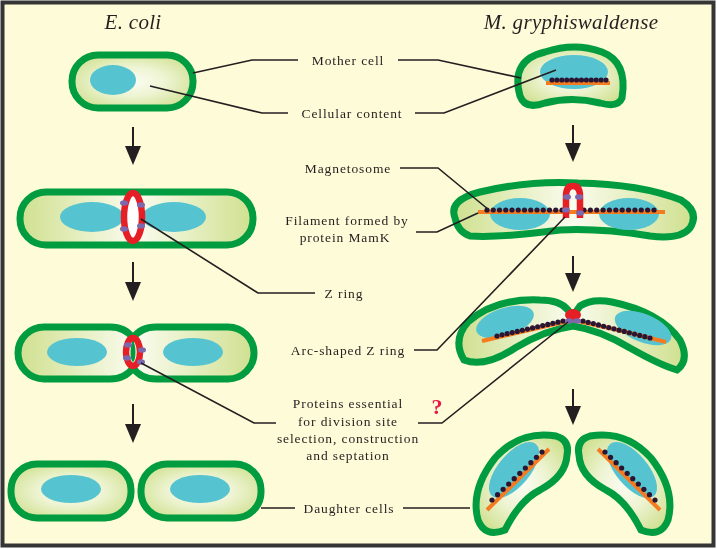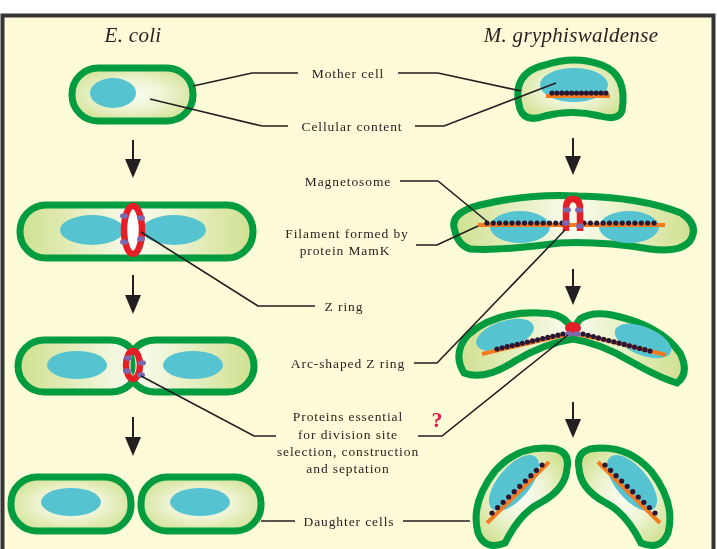--- a/index.html
+++ b/index.html
@@ -1,17 +1,17 @@
 <!DOCTYPE html>
 <html><head>
 <meta charset="utf-8">
 <style>
   html, body { margin: 0; padding: 0; background: #ffffff; }
   body { width: 717px; height: 549px; overflow: hidden; font-family: "Liberation Serif", serif; }
-  #stage { position: absolute; left: 0; top: 13px; width: 717px; height: 481px; }
+  #stage { position: absolute; left: 0; top: 0; width: 717px; height: 481px; }
   svg text { font-family: "Liberation Serif", serif; fill: #231f20; }
   .lbl { font-size: 13.5px; letter-spacing: 0.9px; }
   .title { font-size: 21px; font-style: italic; letter-spacing: 0.3px; }
   .qmark { font-size: 22px; font-weight: bold; fill: #e8194a; }
   .leader { stroke: #231f20; stroke-width: 1.6; fill: none; }
   .wall { stroke: #009c3f; stroke-width: 7; }
   .nucleoid { fill: #56c4d0; }
   .filament { stroke: #f47b20; stroke-width: 4; }
   .msome { fill: #2a1533; }
   .ring { fill: none; stroke: #e61e25; stroke-width: 6.5; }

